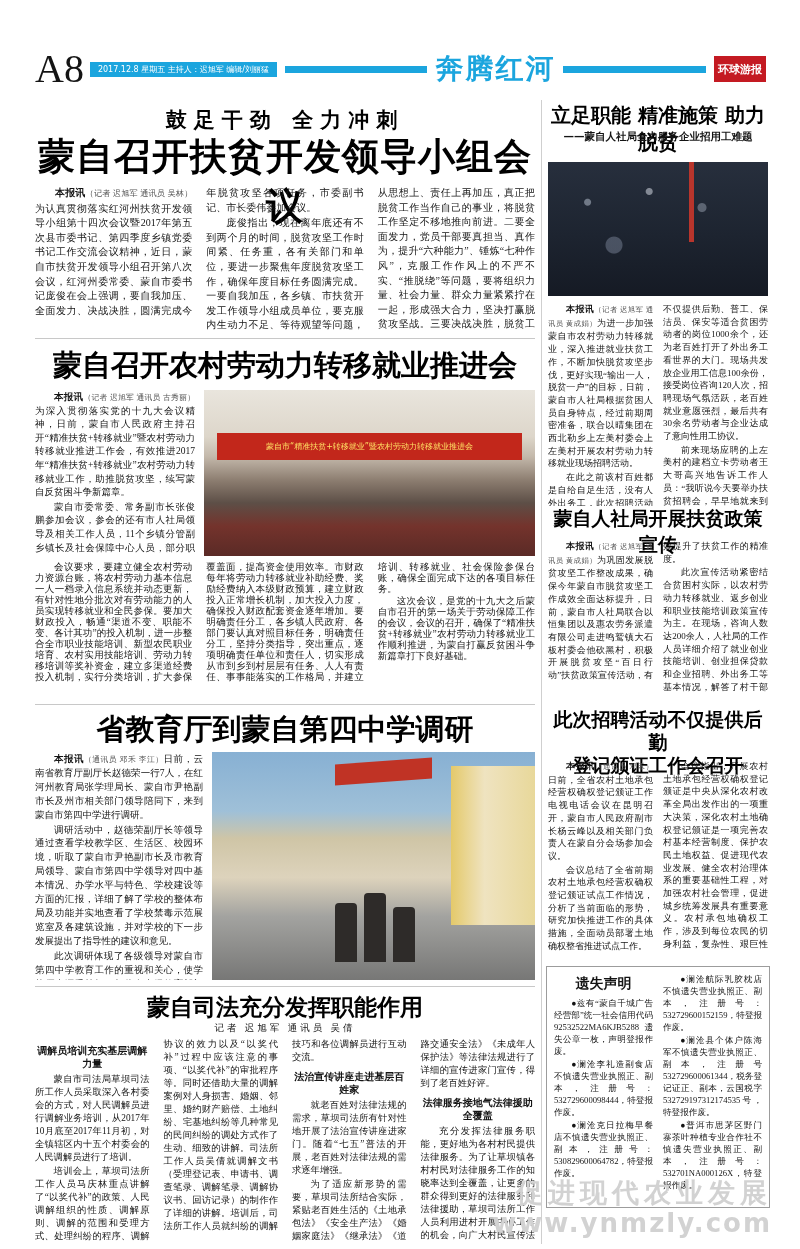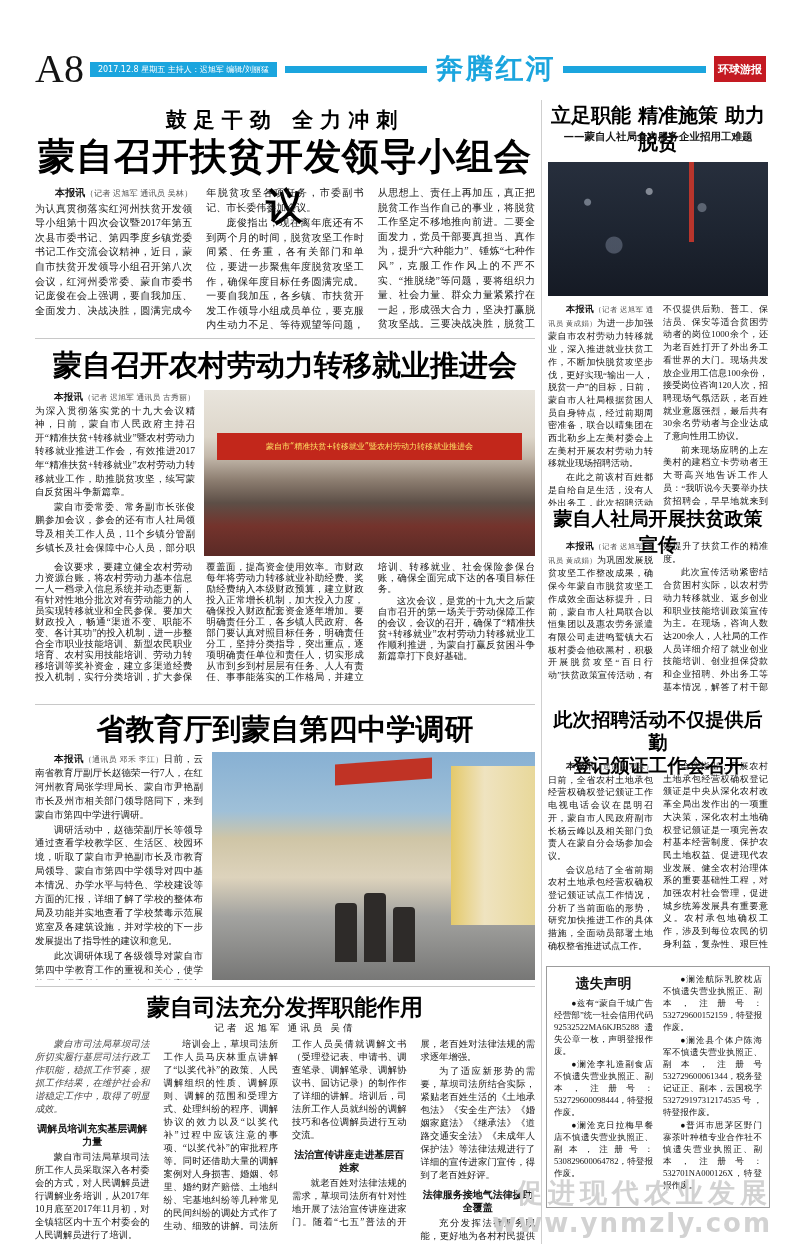--- a/index.html
+++ b/index.html
@@ -118,21 +118,20 @@
     <div class="fig" style="left:47%;height:30%"></div>
     <div class="fig" style="left:56%;height:24%"></div>
   </div>
 </div>
 
 <div class="abs rule" style="left:35px;top:986px;width:500px"></div>
 
 <div class="abs center h-black" style="left:35px;top:992px;width:500px;font-size:23px">蒙自司法充分发挥职能作用</div>
 <div class="abs center" style="left:35px;top:1022px;width:500px;font-size:9.5px;letter-spacing:3px">记者 迟旭军 通讯员 吴倩</div>
 <div class="abs cols c4" style="left:35px;top:1038px;width:500px;height:206px;font-size:9.3px;line-height:13px">
-  <p class="para kai">蒙自市司法局草坝司法所切实履行基层司法行政工作职能，稳抓工作节奏，狠抓工作结果，在维护社会和谐稳定工作中，取得了明显成效。</p>
   <div class="sub">调解员培训充实基层调解力量</div>
   <div>
       <p class="para">蒙自市司法局草坝司法所工作人员采取深入各村委会的方式，对人民调解员进行调解业务培训，从2017年10月底至2017年11月初，对全镇辖区内十五个村委会的人民调解员进行了培训。</p>
       <p class="para">培训会上，草坝司法所工作人员马庆林重点讲解了“以奖代补”的政策、人民调解组织的性质、调解原则、调解的范围和受理方式、处理纠纷的程序、调解协议的效力以及“以奖代补”过程中应该注意的事项、“以奖代补”的审批程序等。同时还借助大量的调解案例对人身损害、婚姻、邻里、婚约财产赔偿、土地纠纷、宅基地纠纷等几种常见的民间纠纷的调处方式作了生动、细致的讲解。司法所工作人员吴倩就调解文书（受理登记表、申请书、调查笔录、调解笔录、调解协议书、回访记录）的制作作了详细的讲解。培训后，司法所工作人员就纠纷的调解技巧和各位调解员进行互动交流。</p>
     </div>
   <div class="sub">法治宣传讲座走进基层百姓家</div>
   <div>
       <p class="para">就老百姓对法律法规的需求，草坝司法所有针对性地开展了法治宣传讲座进家门。随着“七五”普法的开展，老百姓对法律法规的需求逐年增强。</p>
       <p class="para">为了适应新形势的需要，草坝司法所结合实际，紧贴老百姓生活的《土地承包法》《安全生产法》《婚姻家庭法》《继承法》《道路交通安全法》《未成年人保护法》等法律法规进行了详细的宣传进家门宣传，得到了老百姓好评。</p>
     </div>

